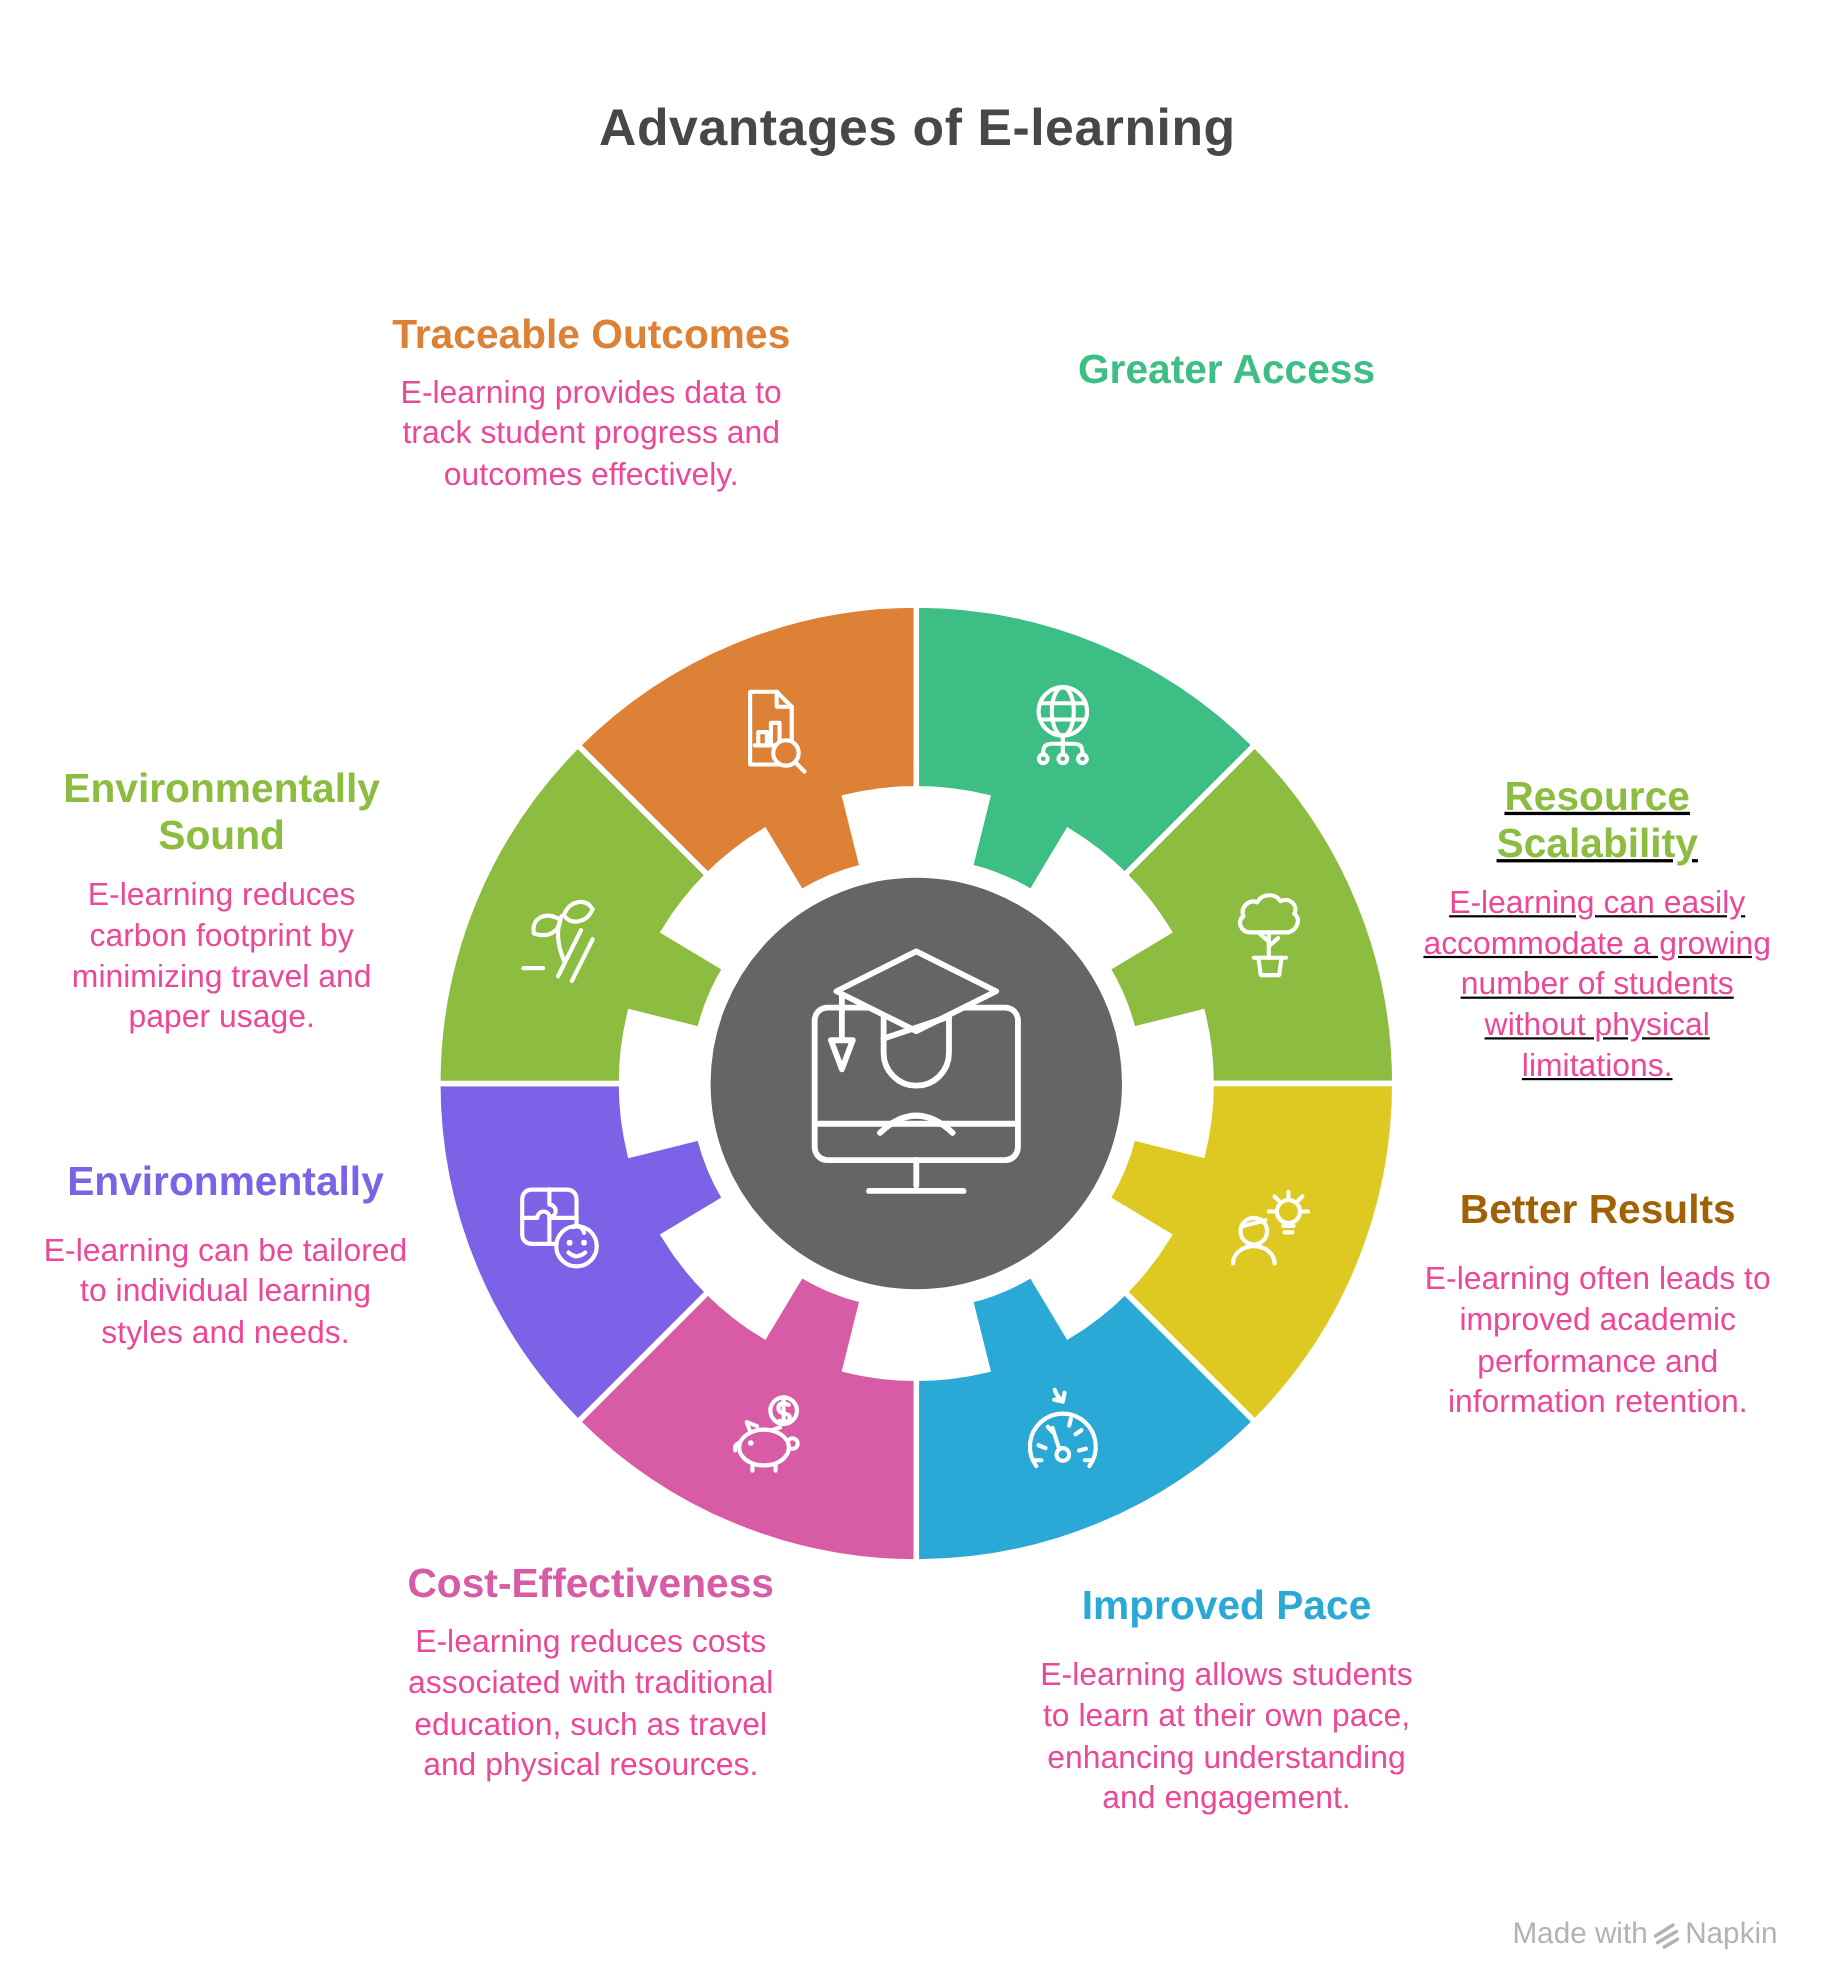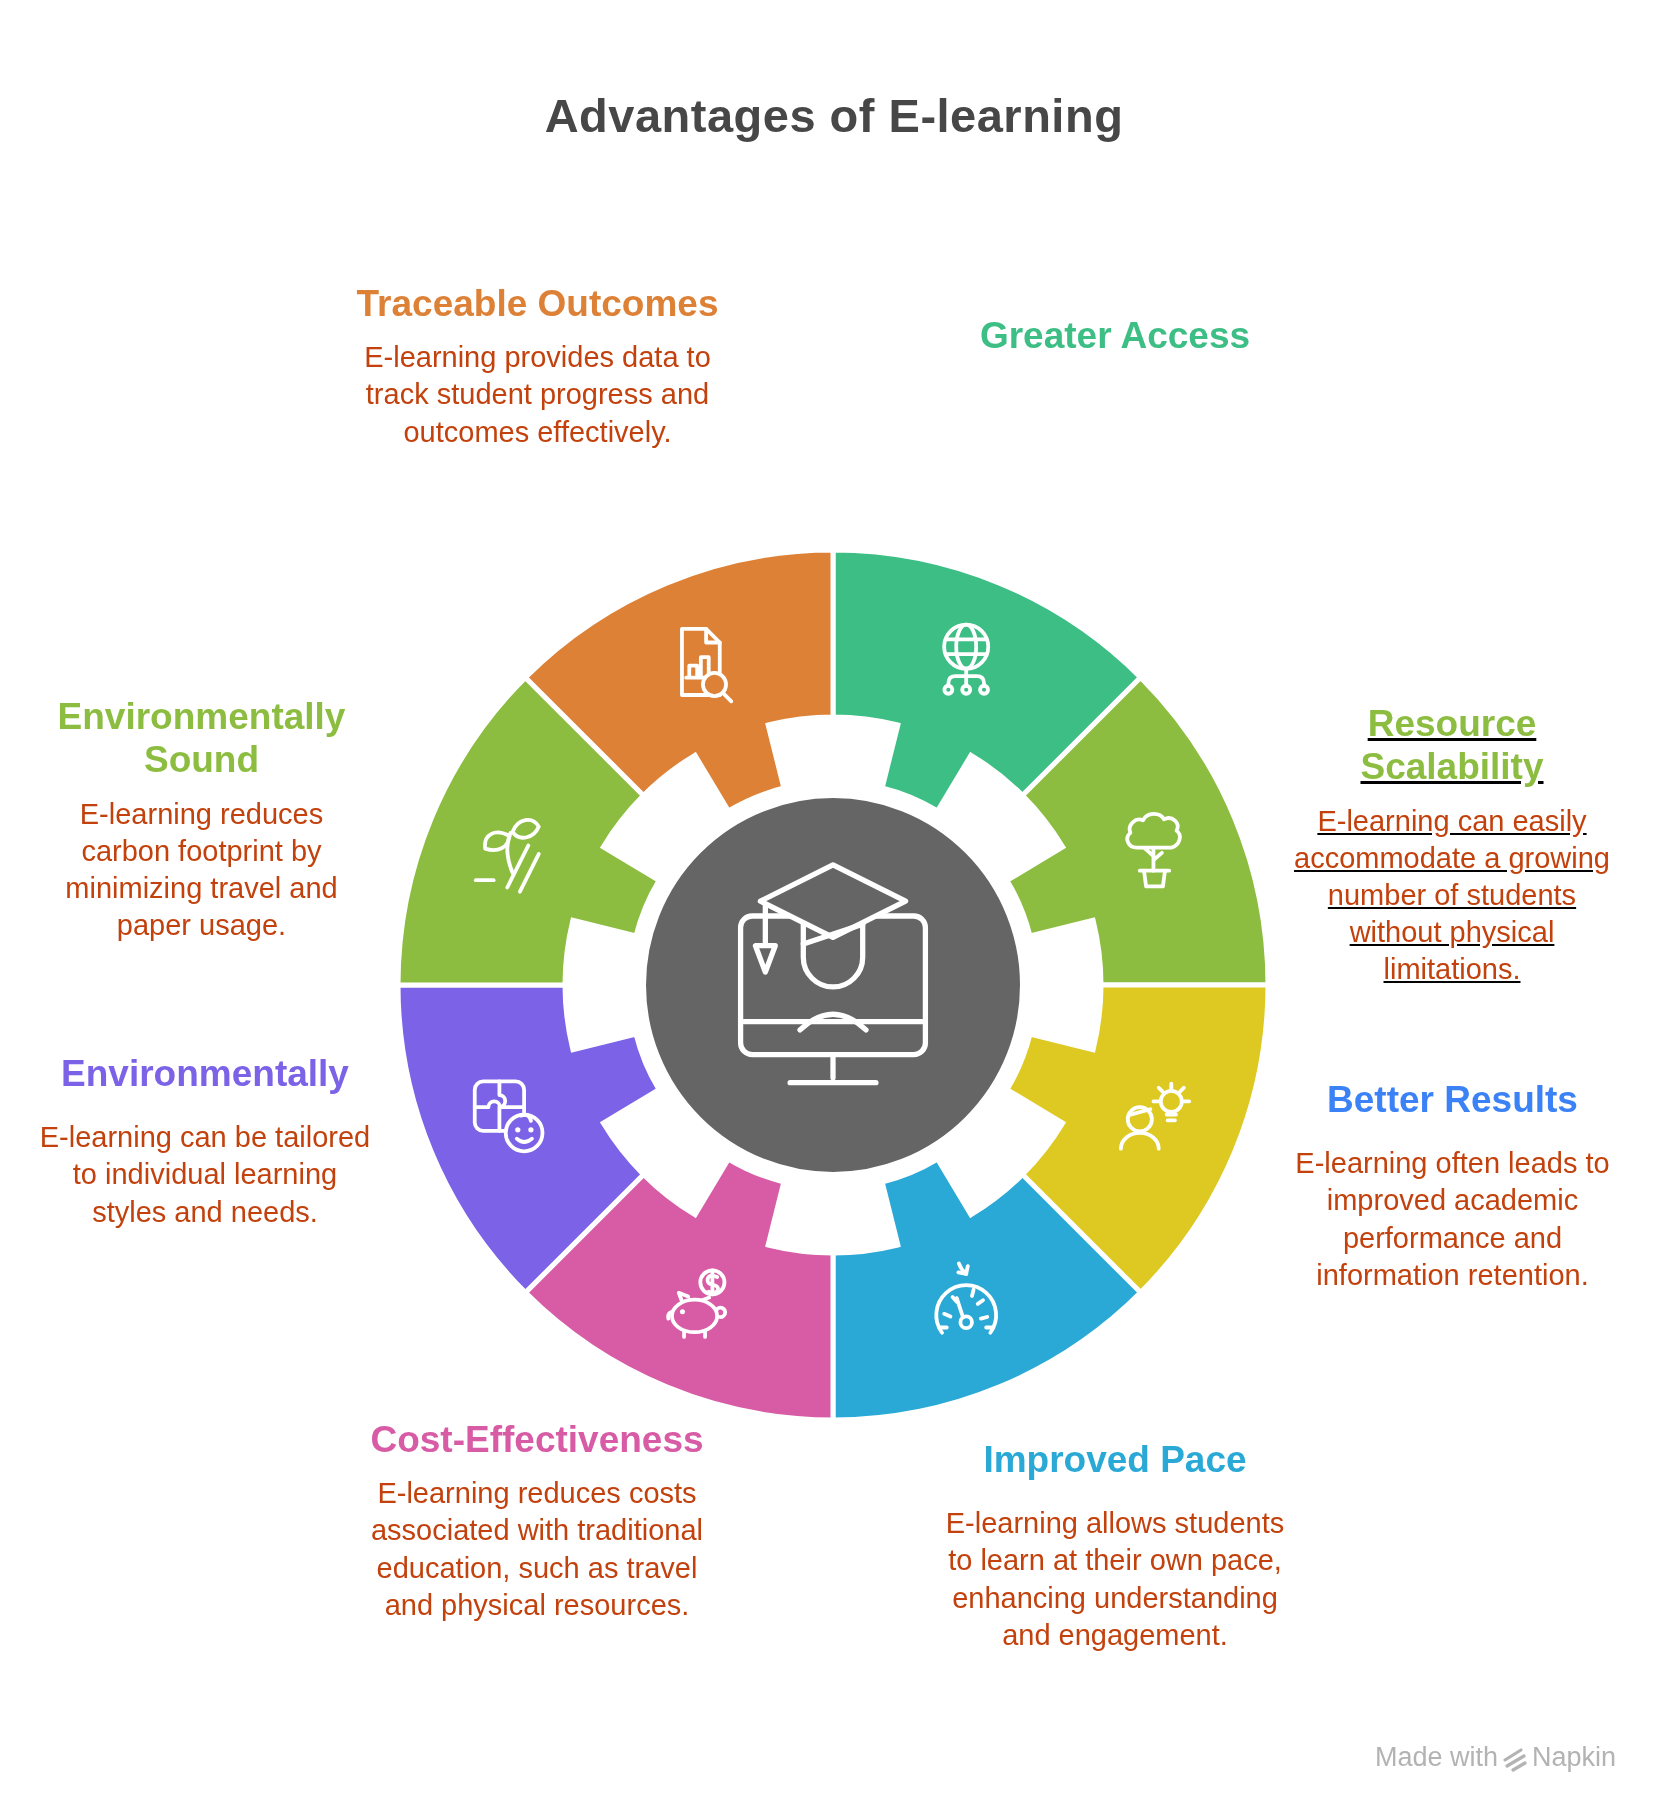--- a/index.html
+++ b/index.html
@@ -4,21 +4,21 @@
 <style>
   html,body{margin:0;padding:0;background:#fff;}
   .canvas{position:relative;width:1668px;height:1800px;background:#ffffff;overflow:hidden;
           font-family:"Liberation Sans","DejaVu Sans",sans-serif;}
   .title{position:absolute;top:88px;left:0;width:100%;text-align:center;margin:0;
          font-size:47px;font-weight:bold;color:#474747;letter-spacing:.5px;}
   #wheel{position:absolute;left:388px;top:540px;width:890px;height:890px;}
   .section{position:absolute;text-align:center;}
   .sec-title{font-size:37px;line-height:1.17;font-weight:bold;margin:0 0 14px;}
   .gap-lg .sec-title{margin-bottom:24px;}
-  .sec-body{font-size:29px;line-height:1.28;color:#c2410c;margin:0;}
+  .sec-body{font-size:29px;line-height:1.28;color:#ec4899;margin:0;}
   .pos-greater-access{left:950px;top:314px;width:330px;}
   .pos-resource-scalability{left:1287px;top:702px;width:330px;text-decoration:underline;}
   .pos-better-results{left:1280px;top:1078px;width:345px;}
   .pos-improved-pace{left:945px;top:1438px;width:340px;}
   .pos-cost-effectiveness{left:367px;top:1418px;width:340px;}
   .pos-personalization{left:35px;top:1052px;width:340px;}
   .pos-environmentally-sound{left:35px;top:695px;width:333px;}
   .pos-traceable-outcomes{left:350px;top:282px;width:375px;}
   .watermark{position:absolute;right:52px;top:1742px;display:flex;align-items:center;gap:2px;
              color:#B3B3B3;font-size:27px;}
@@ -130,21 +130,21 @@
   <div class="section gap-lg pos-greater-access">
     <h2 class="sec-title" style="color: rgb(60, 190, 133);">Greater Access</h2>
   </div>
 
   <div class="section pos-resource-scalability">
     <h2 class="sec-title" style="color: rgb(140, 189, 64);">Resource Scalability</h2>
     <p class="sec-body">E-learning can easily accommodate a growing number of students without physical limitations.</p>
   </div>
 
   <div class="section gap-lg pos-better-results">
-    <h2 class="sec-title" style="color: #3b82f6;">Better Results</h2>
+    <h2 class="sec-title" style="color: #a16207;">Better Results</h2>
     <p class="sec-body">E-learning often leads to improved academic performance and information retention.</p>
   </div>
 
   <div class="section gap-lg pos-improved-pace">
     <h2 class="sec-title" style="color: rgb(43, 169, 214);">Improved Pace</h2>
     <p class="sec-body">E-learning allows students to learn at their own pace, enhancing understanding and engagement.</p>
   </div>
 
   <div class="section pos-cost-effectiveness">
     <h2 class="sec-title" style="color: rgb(215, 91, 165);">Cost-Effectiveness</h2>

